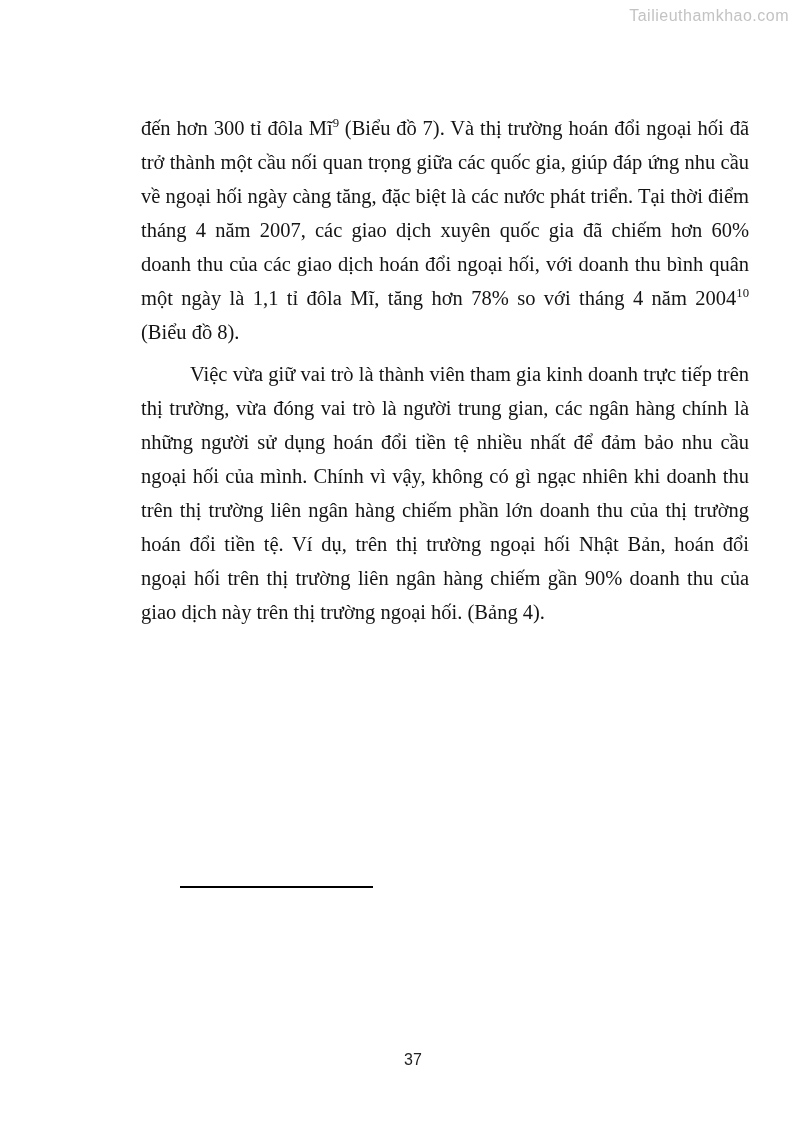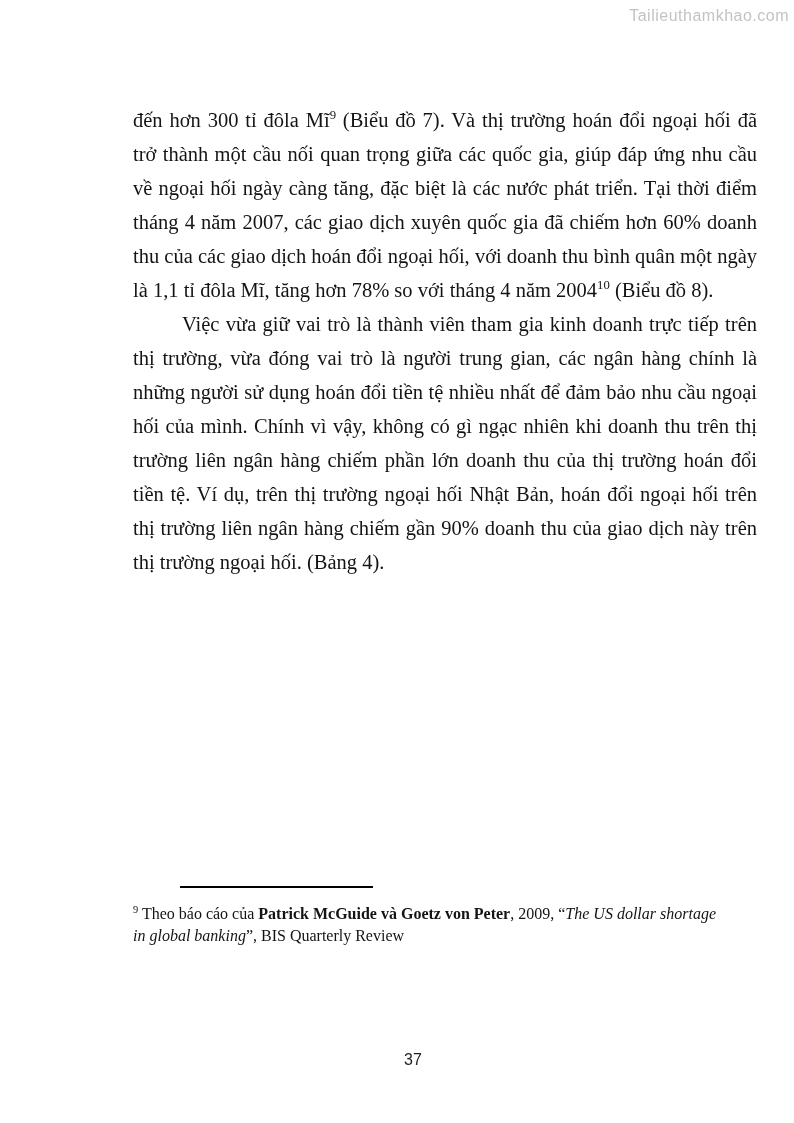--- a/index.html
+++ b/index.html
@@ -29,21 +29,21 @@
   }
   .body-text {
     position: absolute;
     left: 133px;
     top: 103px;
     width: 624px;
     font-size: 20.5px;
     line-height: 34px;
     text-align: justify;
   }
-  .para { margin: 0; }
+  .para { margin: 8px; }
   .para.indent { text-indent: 49px; }
   .body-text sup {
     font-size: 0.62em;
     line-height: 0;
     vertical-align: super;
   }
   .footnote-separator {
     position: absolute;
     left: 180px;
     top: 886px;
@@ -85,17 +85,16 @@
   <div class="watermark">Tailieuthamkhao.com</div>
 
   <div class="body-text">
       <p class="para"><span>đến hơn 300 tỉ đôla Mĩ</span><sup>9</sup><span> (Biểu đồ 7). Và thị trường hoán đổi ngoại hối đã trở thành một cầu nối quan trọng giữa các quốc gia, giúp đáp ứng nhu cầu về ngoại hối ngày càng tăng, đặc biệt là các nước phát triển. Tại thời điểm tháng 4 năm 2007, các giao dịch xuyên quốc gia đã chiếm hơn 60% doanh thu của các giao dịch hoán đổi ngoại hối, với doanh thu bình quân một ngày là 1,1 tỉ đôla Mĩ, tăng hơn 78% so với tháng 4 năm 2004</span><sup>10</sup><span> (Biểu đồ 8).</span></p>
       <p class="para indent"><span>Việc vừa giữ vai trò là thành viên tham gia kinh doanh trực tiếp trên thị trường, vừa đóng vai trò là người trung gian, các ngân hàng chính là những người sử dụng hoán đổi tiền tệ nhiều nhất để đảm bảo nhu cầu ngoại hối của mình. Chính vì vậy, không có gì ngạc nhiên khi doanh thu trên thị trường liên ngân hàng chiếm phần lớn doanh thu của thị trường hoán đổi tiền tệ. Ví dụ, trên thị trường ngoại hối Nhật Bản, hoán đổi ngoại hối trên thị trường liên ngân hàng chiếm gần 90% doanh thu của giao dịch này trên thị trường ngoại hối. (Bảng 4).</span></p>
     </div>
 
   <div class="footnote-separator"></div>
 
   <div class="footnotes">
-      <p class="footnote"><sup>9</sup><span> Theo báo cáo của </span><span class="bold">Patrick McGuide và Goetz von Peter</span><span>, 2009, “</span><span class="italic">The US dollar shortage in global banking</span><span>”, BIS Quarterly Review</span></p>
     </div>
 
   <div class="page-number">37</div>
 </div>
 
 </body></html>

